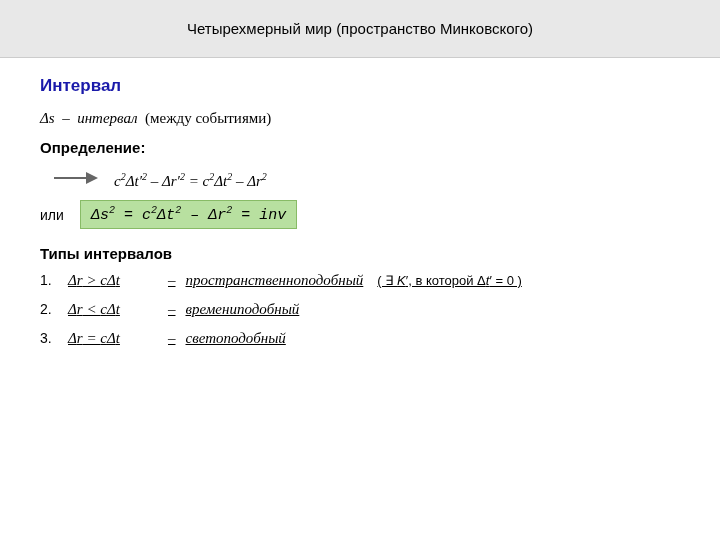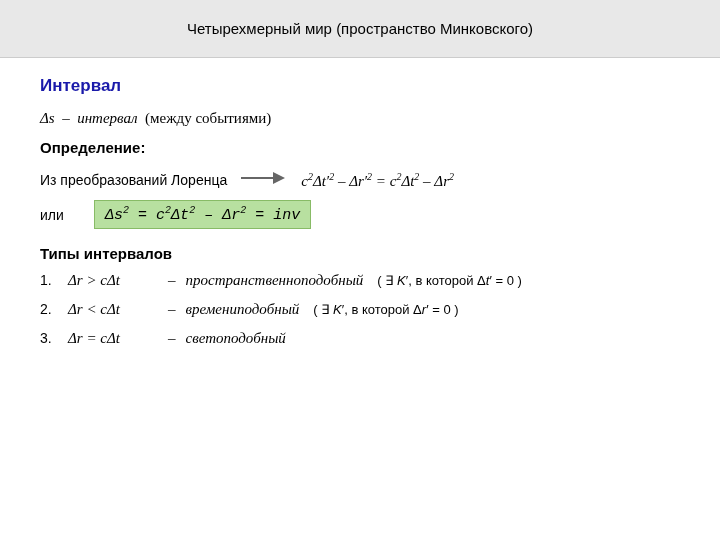--- a/index.html
+++ b/index.html
@@ -76,20 +76,21 @@
       font-family: Arial, sans-serif;
       min-width: 28px;
       font-size: 14px;
     }
 
     .list-content {
       display: flex;
       align-items: baseline;
       flex-wrap: wrap;
       gap: 0 6px;
+      text-decoration: underline;
     }
 
     sup {
       font-size: 10px;
       vertical-align: super;
     }
 
     .or-line {
       display: flex;
       align-items: center;
@@ -138,39 +139,38 @@
       <span style="font-style:italic; font-family:'Times New Roman',serif;">интервал</span>
       &nbsp;(между событиями)
     </span>
   </div>
 
   <div class="line" style="margin-bottom:12px; margin-top:4px;">
     <span class="definition-label">Определение:</span>
   </div>
 
   <div class="lorentz-line" style="margin-bottom:8px;">
-    <span style="font-family:Arial,sans-serif; font-size:14px;">Из преобразований Лоренца</span>
 
     <span class="arrow-svg">
       <svg width="50" height="20" viewBox="0 0 50 20">
         <defs>
           <marker id="arrowhead" markerWidth="6" markerHeight="6" refX="5" refY="3" orient="auto">
             <polygon points="0 0, 6 3, 0 6" fill="#666"></polygon>
           </marker>
         </defs>
         <line x1="2" y1="10" x2="44" y2="10" stroke="#666" stroke-width="2" marker-end="url(#arrowhead)"></line>
       </svg>
     </span>
     <span style="font-style:italic; font-family:'Times New Roman',Times,serif; font-size:15px;">
       <i>c</i><sup>2</sup>Δ<i>t</i>′<sup>2</sup> – Δ<i>r</i>′<sup>2</sup> = <i>c</i><sup>2</sup>Δ<i>t</i><sup>2</sup> – Δ<i>r</i><sup>2</sup>
     </span>
   </div>
 
   <div class="or-line" style="margin-bottom:16px; margin-top:4px;">
-    <span class="or-label" style="font-family:Arial,sans-serif; font-size:14px; margin-right:26px;">или</span>
+    <span class="or-label" style="font-family:Arial,sans-serif; font-size:14px; margin-right:12px;">или</span>
     <span class="green-box">
       <span style="font-family:Liberation Mono, monospace;margin-top:23px;">
         Δ<i>s</i><sup>2</sup> = <i>c</i><sup>2</sup>Δ<i>t</i><sup>2</sup> – Δ<i>r</i><sup>2</sup> = inv
       </span>
     </span>
   </div>
 
   <div class="subsection-title">Типы интервалов</div>
 
   <div>
@@ -190,23 +190,20 @@
     </div>
 
     <div class="list-item">
       <span class="list-number" style="font-family:Arial,sans-serif; font-size:14px; min-width:28px;">2.</span>
       <div class="list-content">
         <span style="font-style:italic; font-family:'Times New Roman',Times,serif; min-width:90px; display:inline-block;">
           Δ<i>r</i> &lt; <i>c</i>Δ<i>t</i>
         </span>
         <span style="margin: 0 4px;">–</span>
         <span style="font-style:italic; font-family:'Times New Roman',Times,serif;">времениподобный</span>
-        <span style="font-family:Arial,sans-serif; font-size:13px; margin-left:8px;">
-          ( ∃ <i>K</i>′, в которой Δ<i>r</i>′ = 0 )
-        </span>
       </div>
     </div>
 
     <div class="list-item">
       <span class="list-number" style="font-family:Arial,sans-serif; font-size:14px; min-width:28px;">3.</span>
       <div class="list-content">
         <span style="font-style:italic; font-family:'Times New Roman',Times,serif; min-width:90px; display:inline-block;">
           Δ<i>r</i> = <i>c</i>Δ<i>t</i>
         </span>
         <span style="margin: 0 4px;">–</span>

